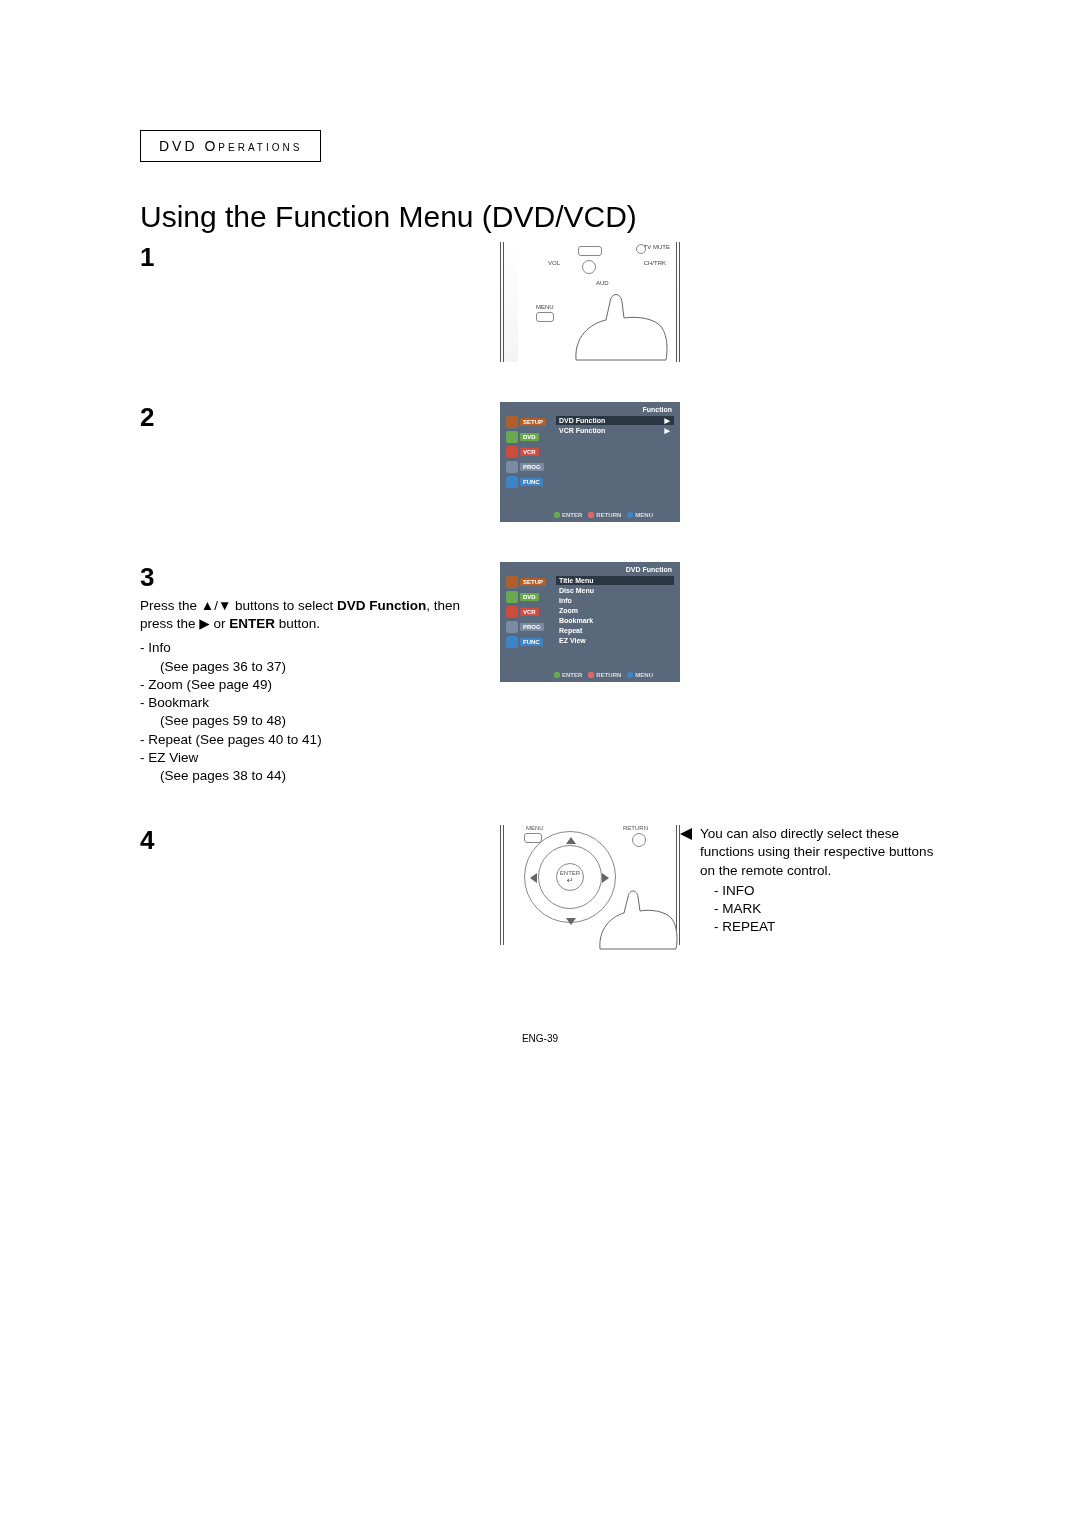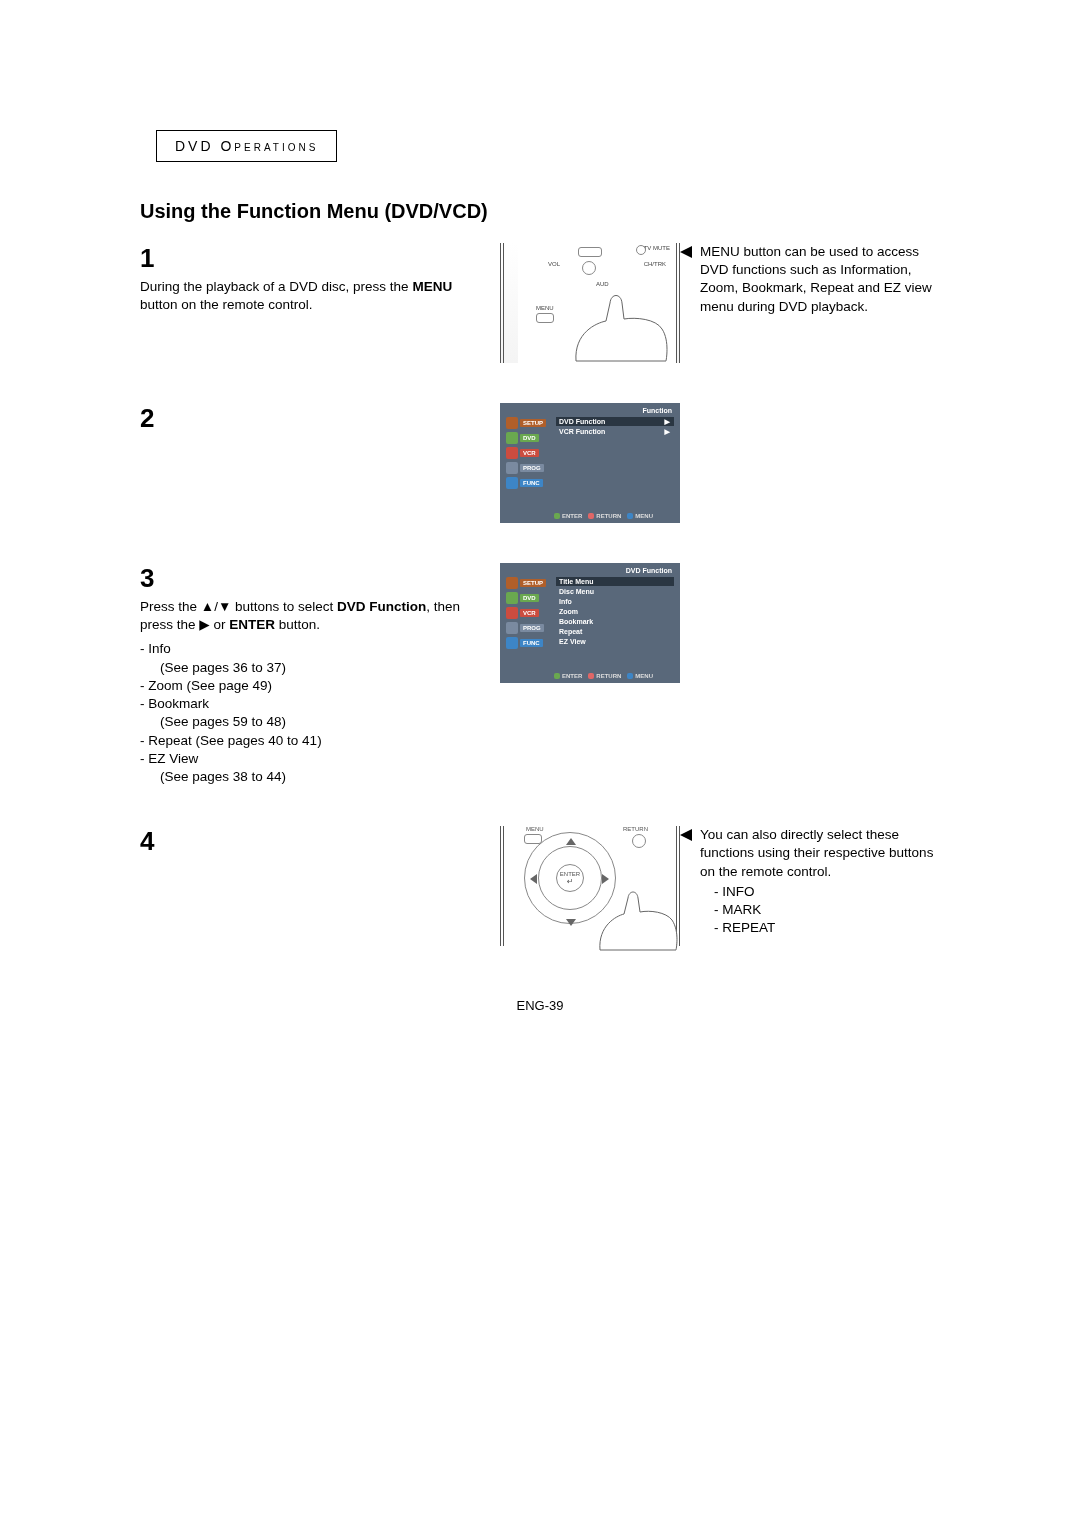--- a/index.html
+++ b/index.html
@@ -15,31 +15,30 @@
   .page {
     width: 800px;
     margin-top: 130px;
     color: #000;
   }
   .section-header-box {
     border: 1.5px solid #000;
     display: inline-block;
     padding: 6px 18px 6px 18px;
     margin-bottom: 38px;
-    margin-left: 16px;
   }
   .section-header-box span {
     font-size: 14px;
     letter-spacing: 3px;
     font-variant: small-caps;
   }
   .title {
-    font-size: 20px;
-    font-weight: bold;
-    margin-bottom: 20px;
+    font-size: 30px;
+    font-weight: normal;
+    margin-bottom: 8px;
   }
   .row {
     display: flex;
     align-items: flex-start;
     margin-bottom: 40px;
   }
   .step-col {
     width: 360px;
     padding-right: 10px;
   }
@@ -128,43 +127,40 @@
     width:0; height:0;
     border-top:6px solid transparent;
     border-bottom:6px solid transparent;
     border-right:12px solid #000;
   }
   .side-note ul { list-style:none; margin-top:2px; margin-left:14px; }
   .side-note ul li::before { content:"-  "; }
 
   .footer-pg {
     text-align:center;
-    font-size:13px;
-    margin-top: 52px;
+    font-size:10px;
+    margin-top: 88px;
   }
   b { font-weight:bold; }
 </style>
 </head>
 <body>
 
 <div class="page">
 
   <div class="section-header-box">
     <span>DVD Operations</span>
   </div>
 
   <h1 class="title">Using the Function Menu (DVD/VCD)</h1>
 
   
   <div class="row">
     <div class="step-col">
       <div class="step-num">1</div>
-      <div class="step-text">
-        <span>During the playback of a DVD disc, press the </span><b>MENU</b><span> button on the remote control.</span>
-      </div>
     </div>
     <div class="illus illus-remote-top">
       <div class="remote-body">
         <span class="rbtn" style="top:4px; left:60px;">
             <span style="border:1px solid #888; width:24px; height:10px; display:block; border-radius:3px;"></span>
           </span>
         <span class="rbtn" style="top:2px; right:6px;">TV MUTE</span>
         <span class="rbtn" style="top:2px; right:30px;">
             <span class="circle" style="width:10px;height:10px;"></span>
           </span>
@@ -178,24 +174,20 @@
         <span class="rbtn" style="top:70px; left:18px;">
             <span style="display:block;width:18px;height:10px;border:1px solid #888;border-radius:3px;"></span>
           </span>
       </div>
       <div class="hand">
         <svg viewBox="0 0 110 80">
             <path d="M10 78 C 8 50, 30 40, 40 38 L 44 20 C 45 10, 55 10, 56 20 L 58 36 C 70 34, 90 36, 96 46 C 104 58, 100 78, 100 78 Z" fill="#fff" stroke="#666" stroke-width="1"></path>
           </svg>
       </div>
     </div>
-    <div class="side-note">
-      <span class="tri"></span>
-      <span>MENU button can be used to access DVD functions such as Information, Zoom, Bookmark, Repeat and EZ view menu during DVD playback.</span>
-    </div>
   </div>
 
   
   <div class="row">
     <div class="step-col">
       <div class="step-num">2</div>
     </div>
     <div class="osd">
       <div class="osd-title">Function</div>
       <div class="osd-side">

